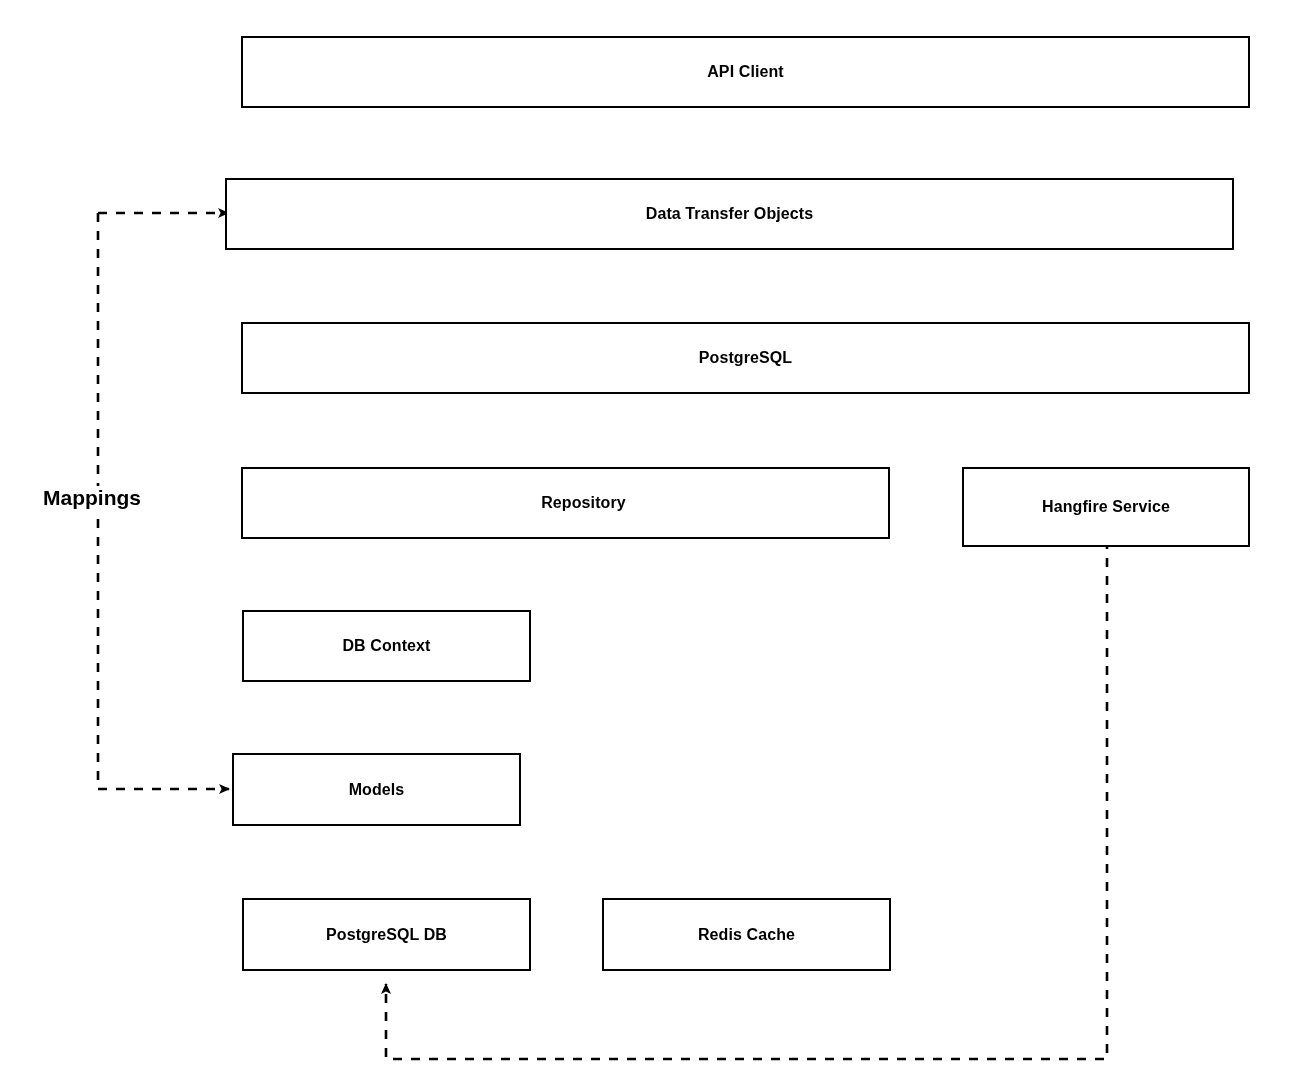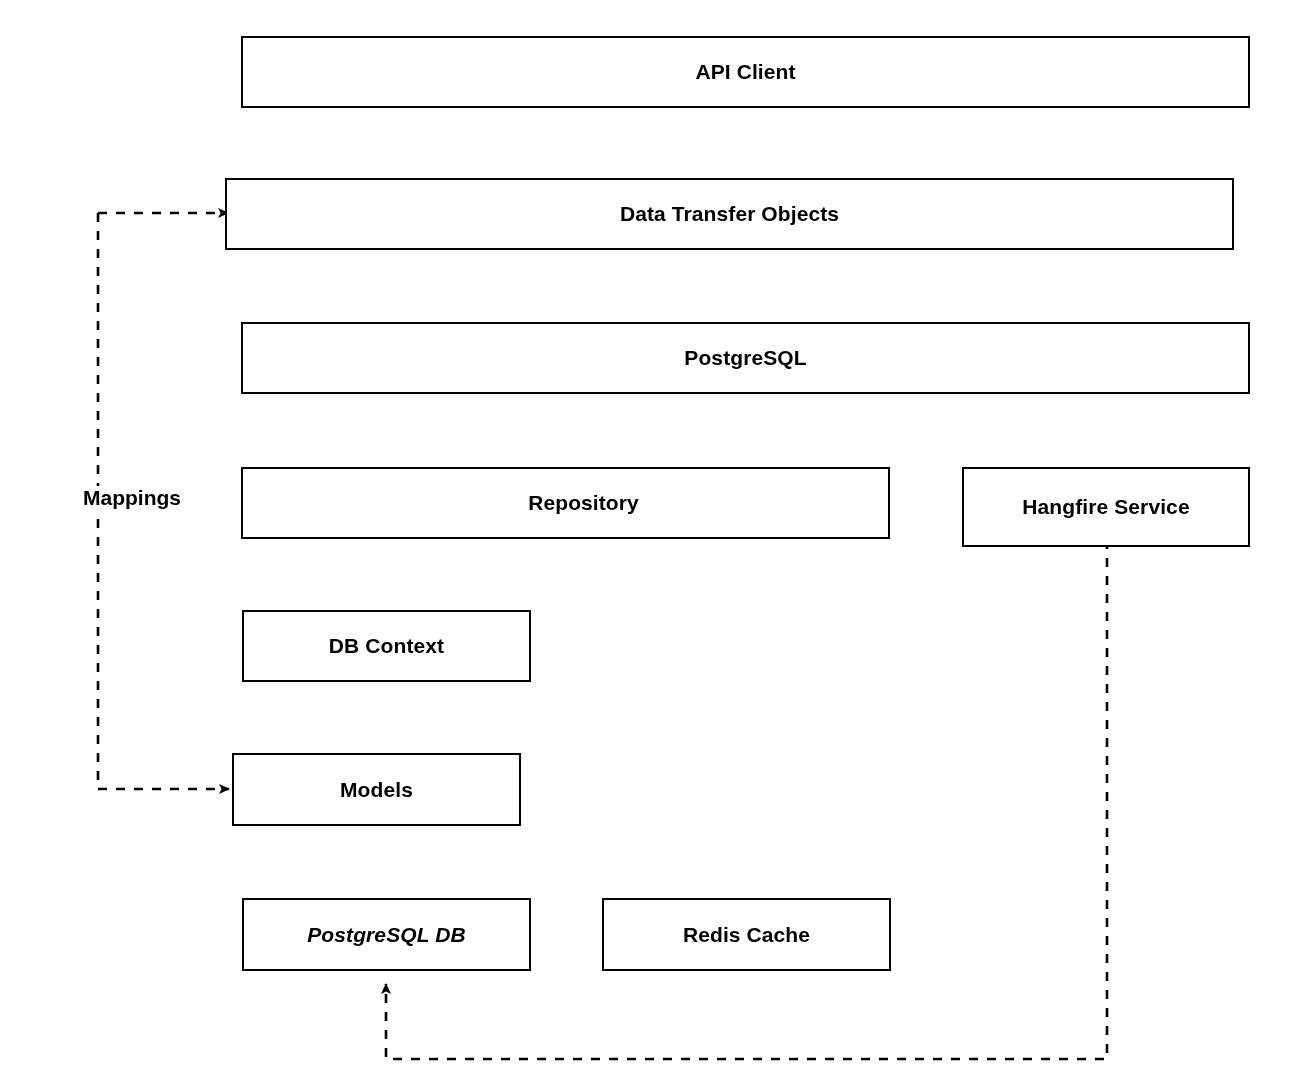--- a/index.html
+++ b/index.html
@@ -31,36 +31,35 @@
     background: #ffffff;
     border: 2px solid #000000;
     display: flex;
     align-items: center;
     justify-content: center;
     text-align: center;
   }
   .node-label {
     font-family: "Liberation Sans", sans-serif;
     font-weight: bold;
-    font-size: 21px;
+    font-size: 16px;
     color: #000000;
     line-height: 1.2;
     letter-spacing: 0.1px;
     white-space: nowrap;
   }
   .edge-label {
     position: absolute;
     font-family: "Liberation Sans", sans-serif;
     font-weight: bold;
     font-size: 21px;
     color: #000000;
     white-space: nowrap;
     background: #ffffff;
     padding: 0 3px;
-    margin-left: 40px;
   }
 </style>
 </head>
 <body>
 
 <div id="canvas">
 
   <svg id="edge-layer" viewBox="0 0 1304 1089" width="1304" height="1089" xmlns="http://www.w3.org/2000/svg">
     <defs>
       <marker id="arrow-right" markerWidth="12" markerHeight="12" refX="10" refY="5" orient="auto" markerUnits="userSpaceOnUse">
@@ -102,21 +101,21 @@
 
   <div class="node" style="left:242px; top:610px; width:289px; height:72px;">
     <span class="node-label">DB Context</span>
   </div>
 
 
   <div class="node" style="left:232px; top:753px; width:289px; height:73px;">
     <span class="node-label">Models</span>
   </div>
 
-  <div class="node" style="left:242px; top:898px; width:289px; height:73px;font-style:italic;">
+  <div class="node" style="left:242px; top:898px; width:289px; height:73px;">
     <span class="node-label">PostgreSQL DB</span>
   </div>
 
   <div class="node" style="left:602px; top:898px; width:289px; height:73px;">
     <span class="node-label">Redis Cache</span>
   </div>
 
   <div class="edge-label" style="left:40px; top:486px;">Mappings</div>
 
 </div>

